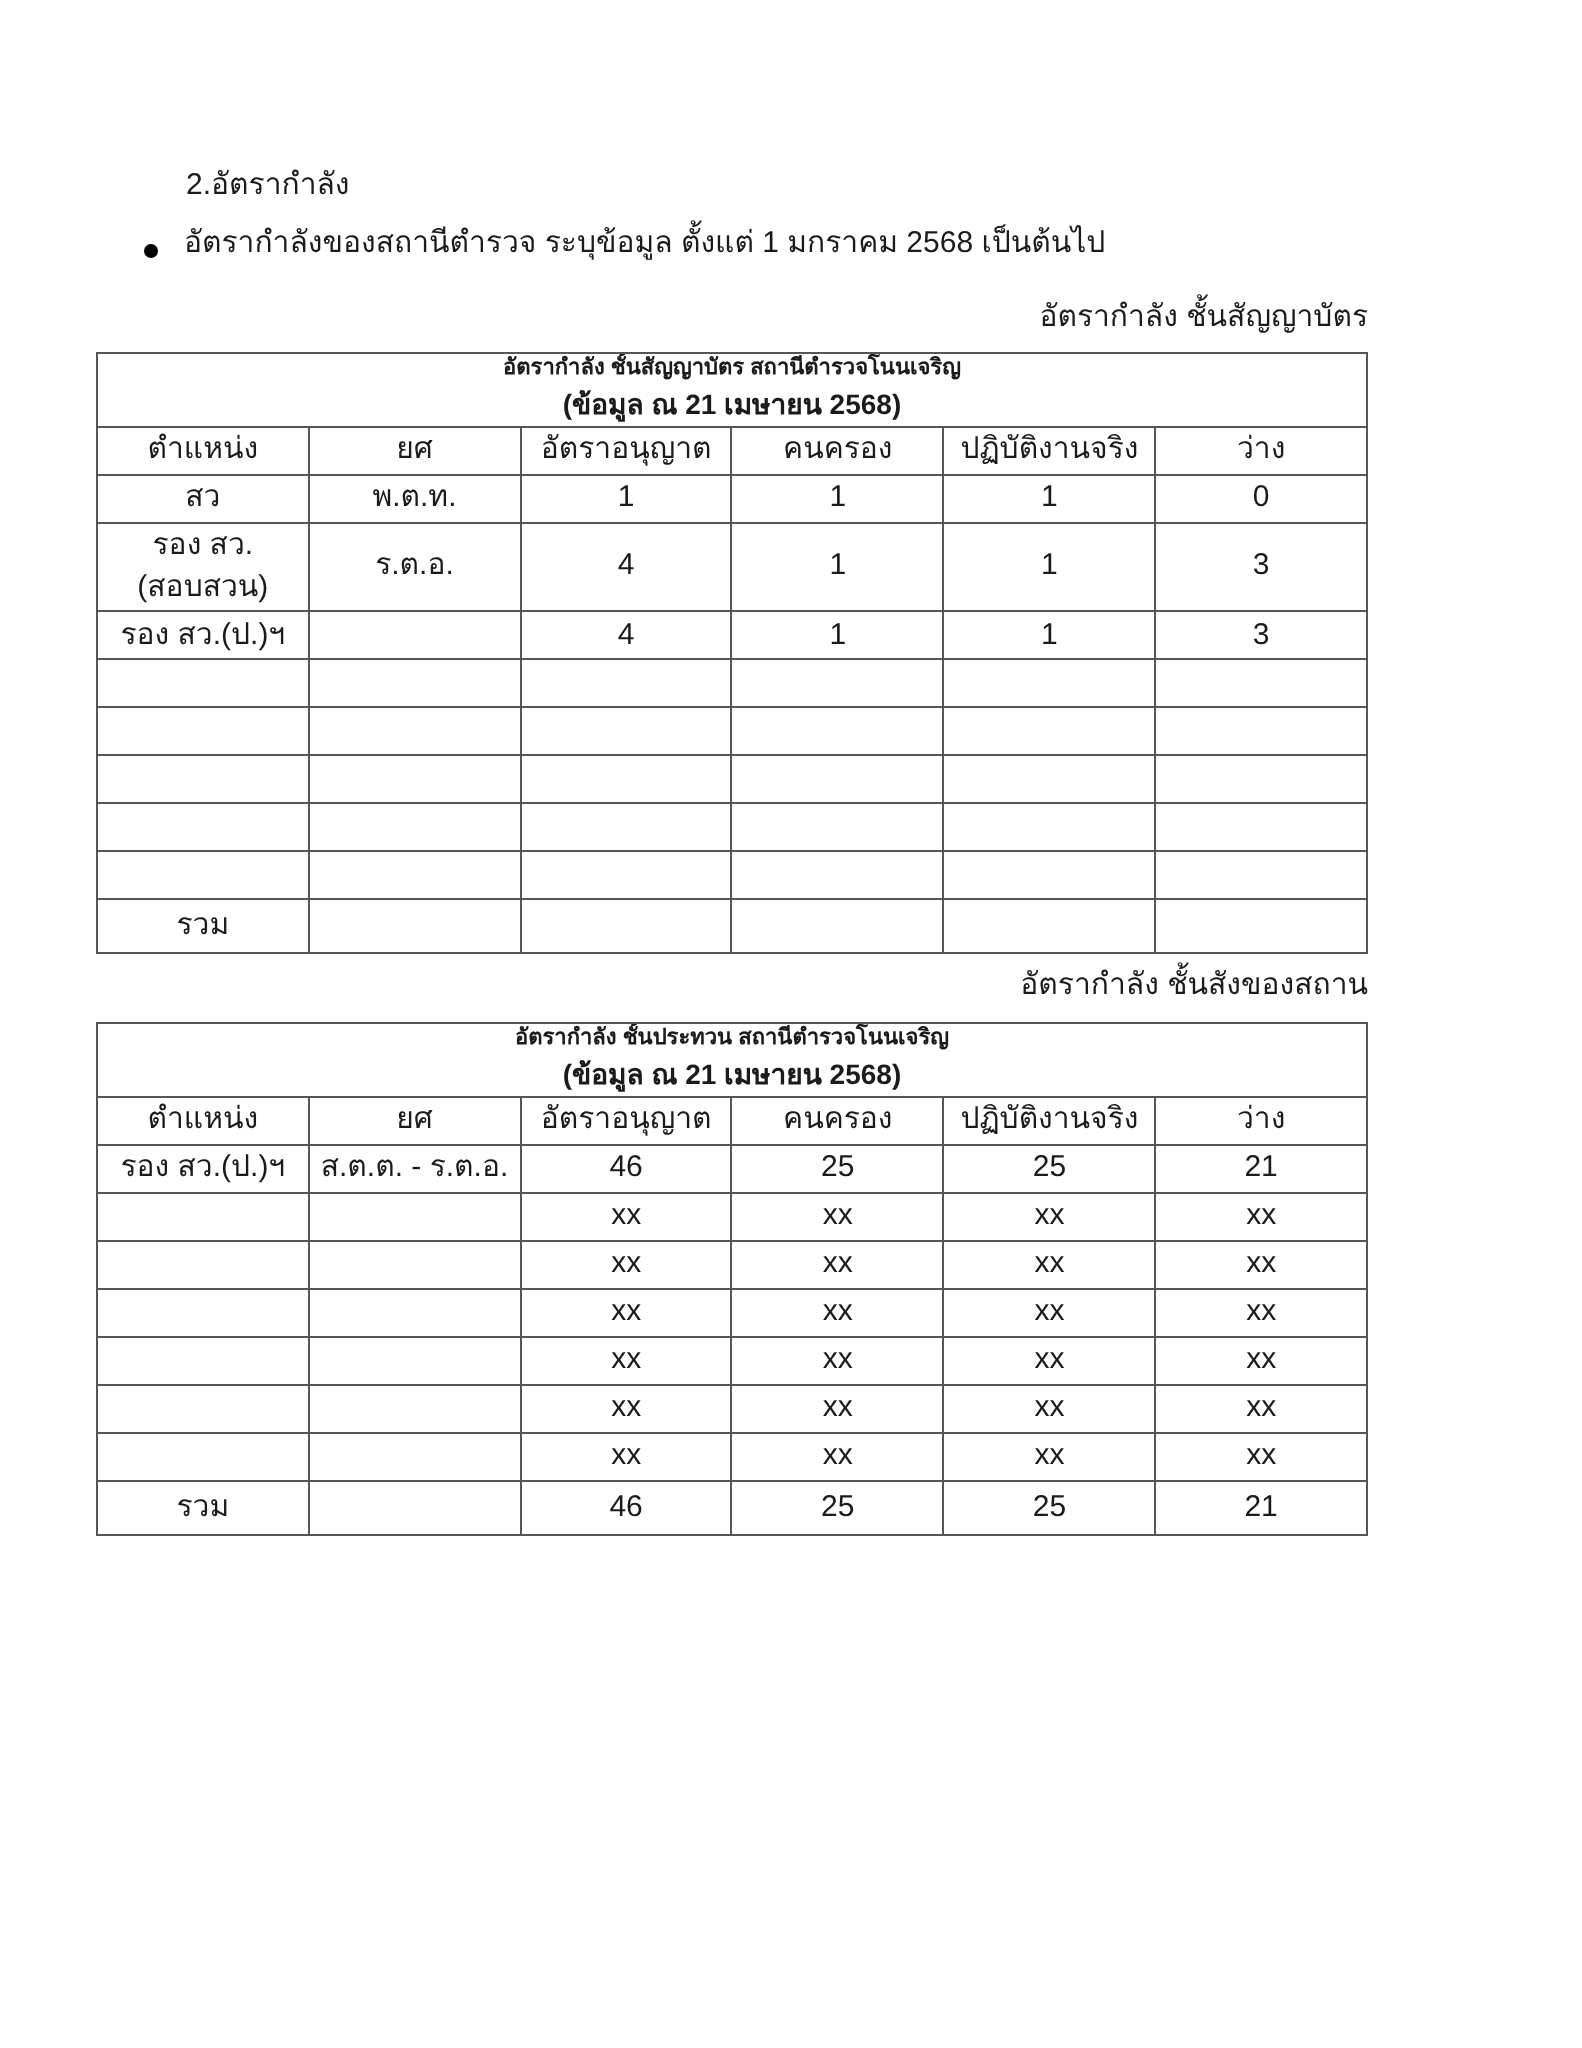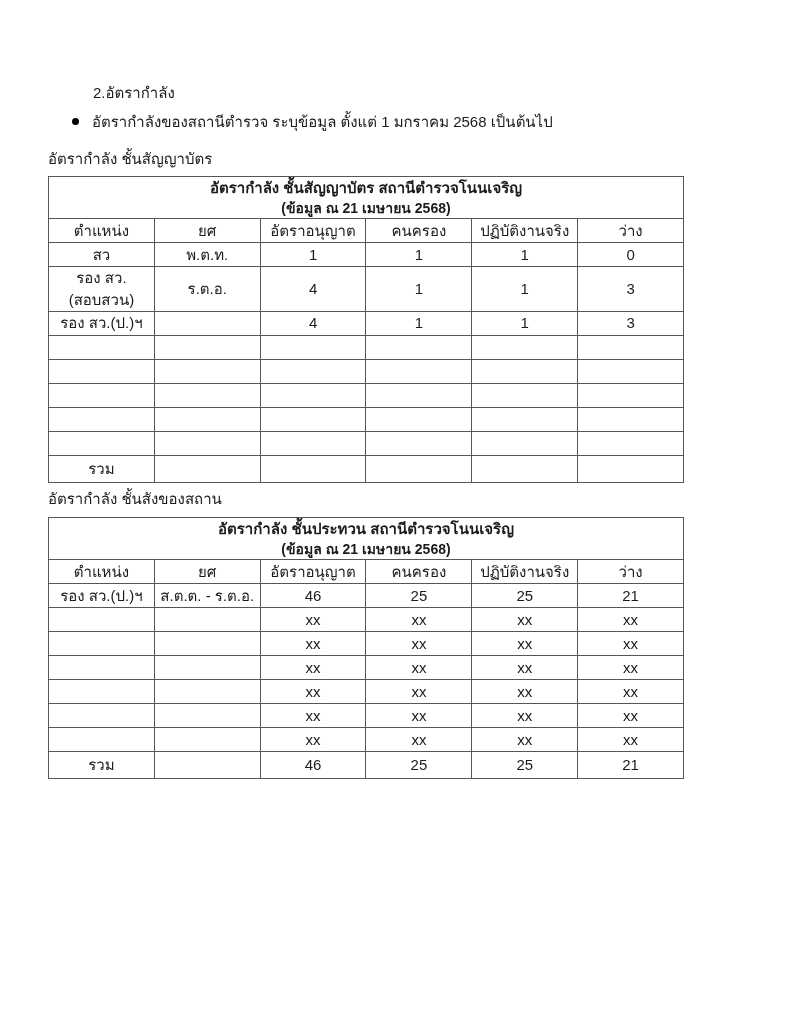--- a/index.html
+++ b/index.html
@@ -15,33 +15,33 @@
   .doc-heading {
     padding-top: 82px;
     margin-left: 45px;
     font-size: 15px;
     line-height: 1.4;
   }
   .bullet-row {
     margin-top: 8px;
     margin-left: 24px;
     display: flex;
-    align-items: flex-start;
+    align-items: center;
   }
   .bullet-dot {
     width: 7px; height: 7px;
     border-radius: 50%;
     background: #000;
     margin-top: 7px;
     flex: 0 0 auto;
   }
   .bullet-text { margin-left: 13px; font-size: 15px; line-height: 1.4; }
 
   .table-caption {
-    text-align: left;
+    text-align: right;
     font-size: 15px;
     margin-top: 16px;
     margin-bottom: 7px;
     line-height: 1.4;
   }
   .table-caption.second { margin-top: 5px; margin-bottom: 8px; }
 
   table.manpower {
     width: 100%;
     border-collapse: collapse;
@@ -56,21 +56,21 @@
     padding: 0 4px;
     line-height: 1.45;
     white-space: pre-line;
     overflow: hidden;
   }
   td.title-cell {
     text-align: left;
     padding: 2px 8px 3px 8px;
     height: 47px;
   }
-  .tbl-title { font-weight: bold; font-size: 15px; line-height: 1.45; }
+  .tbl-title { font-weight: bold; font-size: 11px; line-height: 1.45; }
   .tbl-subtitle { font-weight: bold; font-size: 14px; line-height: 1.4; }
   tr.total-row td { height: 27px; }
 
   
   .t1 .c1 { width: 18.9%; } .t1 .c2 { width: 17.0%; } .t1 .c3 { width: 16.4%; }
   .t1 .c4 { width: 16.4%; } .t1 .c5 { width: 16.2%; } .t1 .c6 { width: 15.1%; }
   .t2 .c1 { width: 15.8%; } .t2 .c2 { width: 17.3%; } .t2 .c3 { width: 16.4%; }
   .t2 .c4 { width: 16.4%; } .t2 .c5 { width: 17.3%; } .t2 .c6 { width: 16.8%; }
 </style>
 </head>

